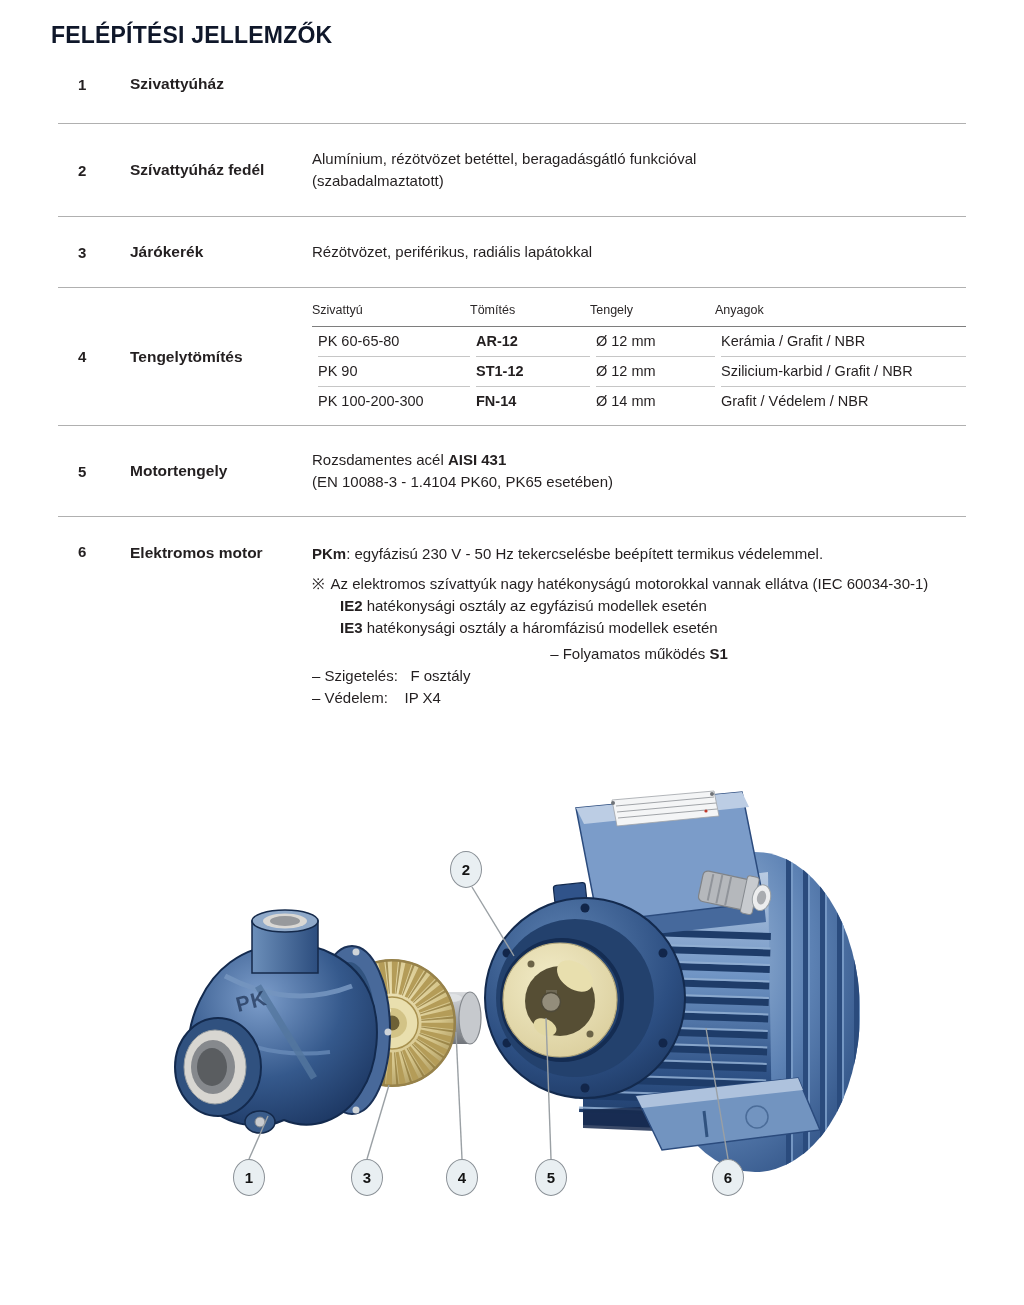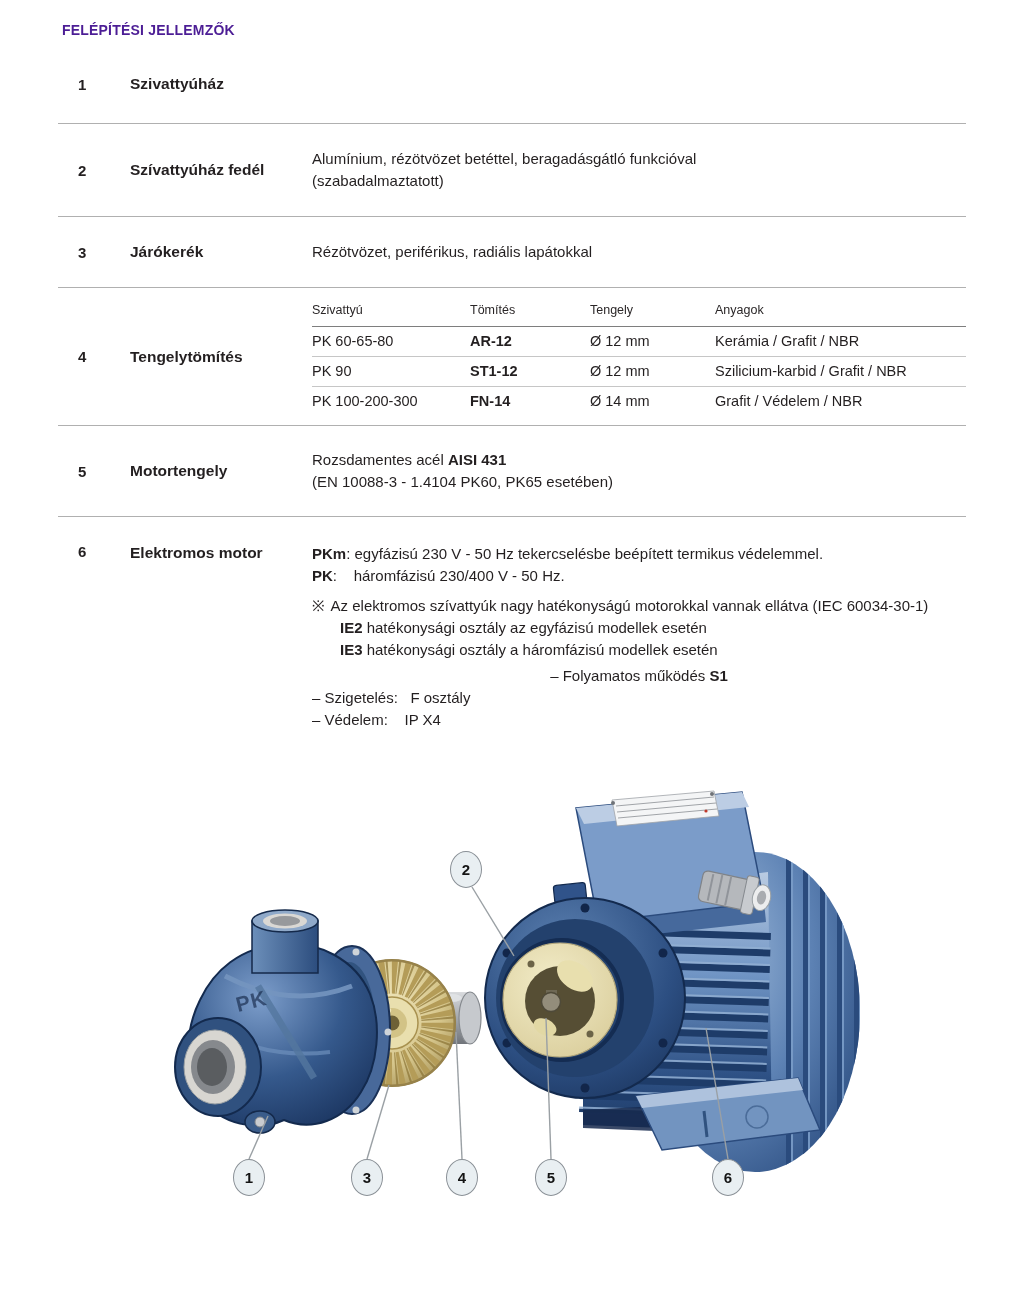--- a/index.html
+++ b/index.html
@@ -1,41 +1,41 @@
 <!DOCTYPE html>
 <html><head>
 <meta charset="utf-8">
 <style>
   html,body{margin:0;padding:0;background:#ffffff;}
   body{
     width:1024px;height:1305px;position:relative;overflow:hidden;
     font-family:"Liberation Sans",sans-serif;color:#231f20;
   }
   .page-title{
-    position:absolute;left:62px;top:22px;
-    font-size:14px;font-weight:bold;color:#4c1d95;letter-spacing:.2px;
+    position:absolute;left:51px;top:22px;
+    font-size:23px;font-weight:bold;color:#0f172a;letter-spacing:.2px;
   }
   .spec-list{position:absolute;left:58px;top:45px;width:908px;}
   .spec-row{display:flex;align-items:center;box-sizing:border-box;border-bottom:1px solid #b0b0b0;}
   .spec-row.last{border-bottom:none;align-items:flex-start;}
   .row-h1{height:79px;} .row-h2{height:93px;} .row-h3{height:71px;}
   .row-h4{height:138px;} .row-h5{height:91px;} .row-h6{padding-top:26px;}
   .col-num{width:57px;box-sizing:border-box;padding-left:20px;font-weight:bold;font-size:15px;flex:none;}
   .col-label{width:182px;box-sizing:border-box;font-weight:bold;font-size:15.5px;flex:none;line-height:20px;margin-left:15px;}
   .col-content{flex:1;font-size:15px;line-height:22px;}
   .b{font-weight:bold;}
   .pre{white-space:pre-wrap;}
 
   
   .seal-table{width:100%;}
   .seal-grid{display:grid;grid-template-columns:158px 120px 125px 1fr;}
   .seal-grid .hcell{
     font-size:12.5px;padding:2px 0 5px 0;border-bottom:1.5px solid #7e7e7e;color:#2a2627;
   }
-  .seal-grid .cell{font-size:14.5px;padding:3px 0 4px 0;border-bottom:1px solid #c6c6c6;}
+  .seal-grid .cell{font-size:14.5px;padding:3px 0 4px 0;border-bottom:1px solid #c6c6c6;margin-left:6px;}
   .seal-grid .cell.r3{border-bottom:none;}
 
   
   .mline{line-height:22px;}
   .gap-top{margin-top:8px;}
   .gap-top-sm{margin-top:4px;text-align:center;}
   .indent{margin-left:28px;}
   .note-mark{display:inline-block;margin-right:6px;}
 
   
@@ -115,21 +115,20 @@
       <div><span class="pre">Rozsdamentes acél </span><span class="b">AISI 431</span></div>
       <div>(EN 10088-3 - 1.4104 PK60, PK65 esetében)</div>
     </div>
   </div>
 
   <div class="spec-row last row-h6">
     <div class="col-num">6</div>
     <div class="col-label">Elektromos motor</div>
     <div class="col-content">
       <div class="mline"><span class="b">PKm</span><span class="pre">: egyfázisú 230 V - 50 Hz tekercselésbe beépített termikus védelemmel.</span></div>
-      <div class="mline"><span class="b">PK</span><span class="pre">:    háromfázisú 230/400 V - 50 Hz.</span></div>
       <div class="mline gap-top"><span class="note-mark">※</span><span>Az elektromos szívattyúk nagy hatékonyságú motorokkal vannak ellátva (IEC 60034-30-1)</span></div>
       <div class="mline indent"><span class="b">IE2</span><span class="pre"> hatékonysági osztály az egyfázisú modellek esetén</span></div>
       <div class="mline indent"><span class="b">IE3</span><span class="pre"> hatékonysági osztály a háromfázisú modellek esetén</span></div>
       <div class="mline gap-top-sm"><span class="pre">– Folyamatos működés </span><span class="b">S1</span></div>
       <div class="mline"><span class="pre">– Szigetelés:   F osztály</span></div>
       <div class="mline"><span class="pre">– Védelem:    IP X4</span></div>
     </div>
   </div>
 </div>
 

